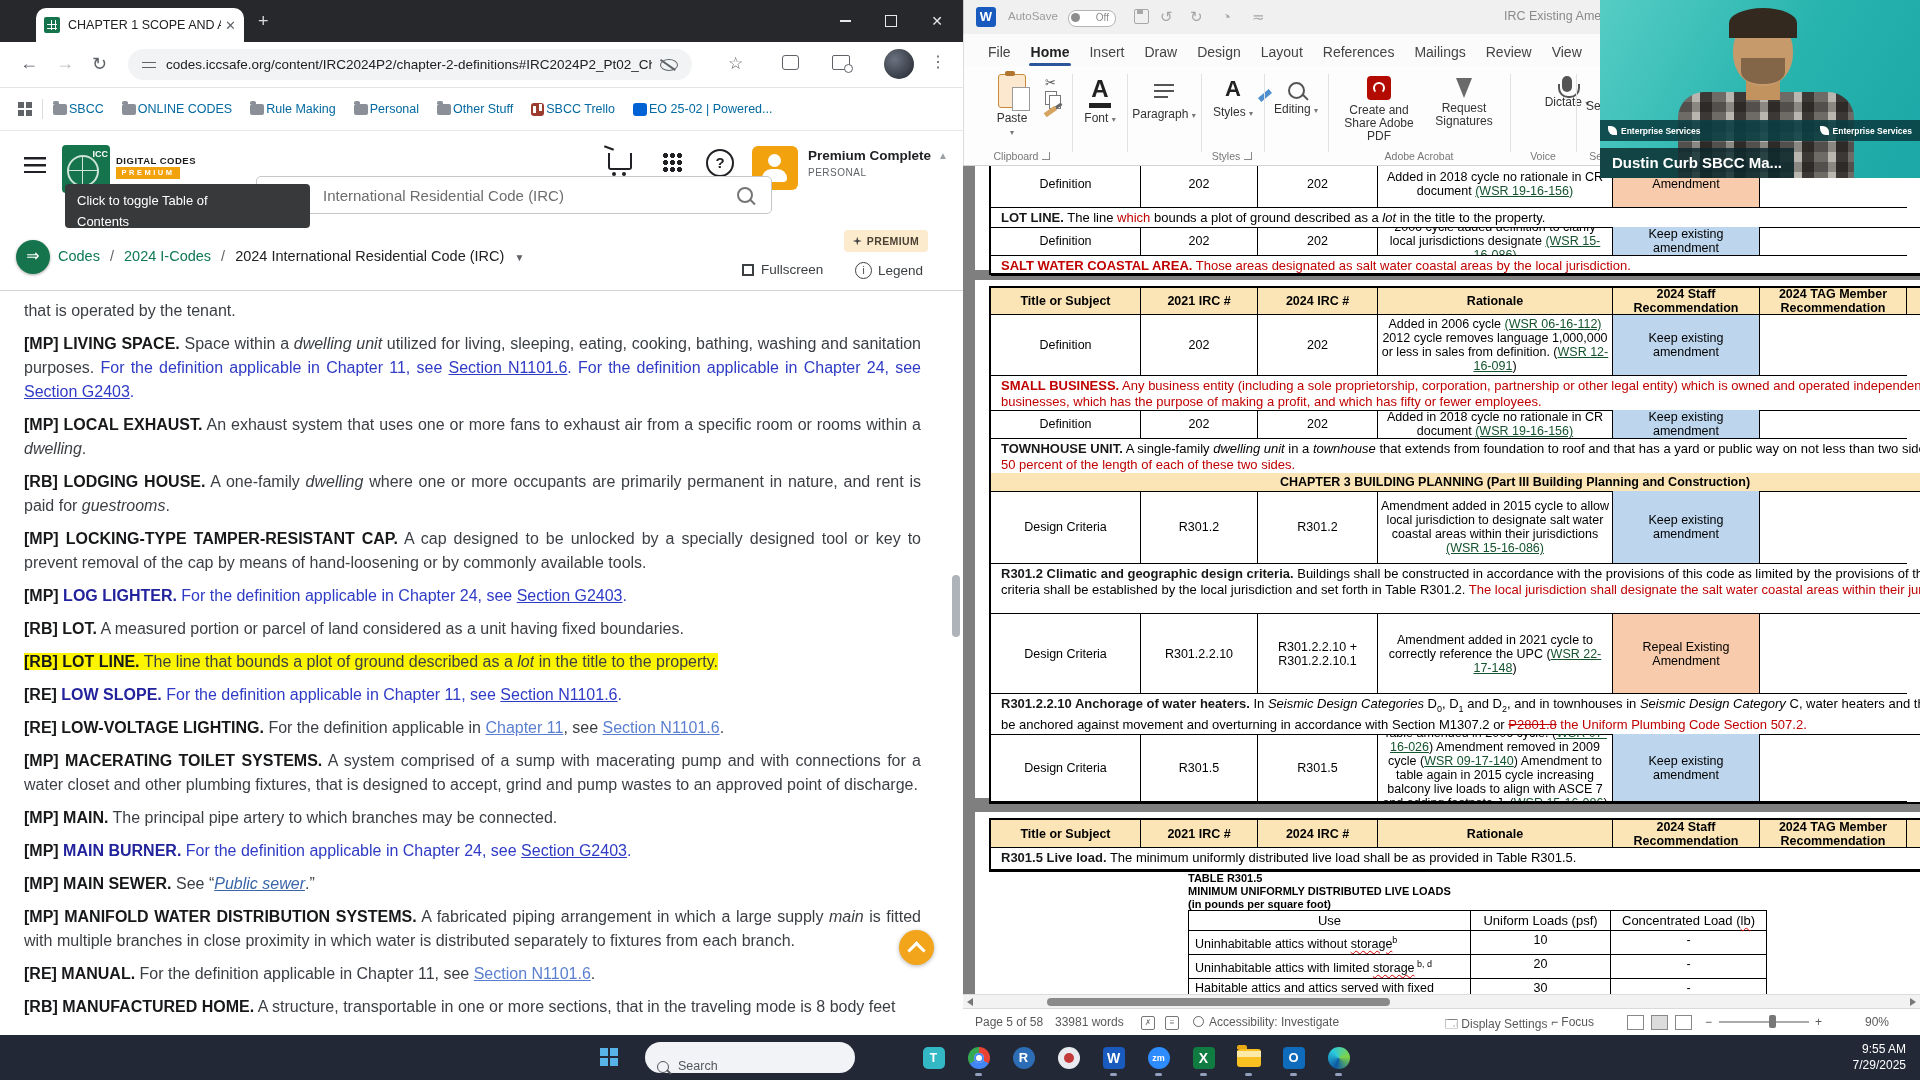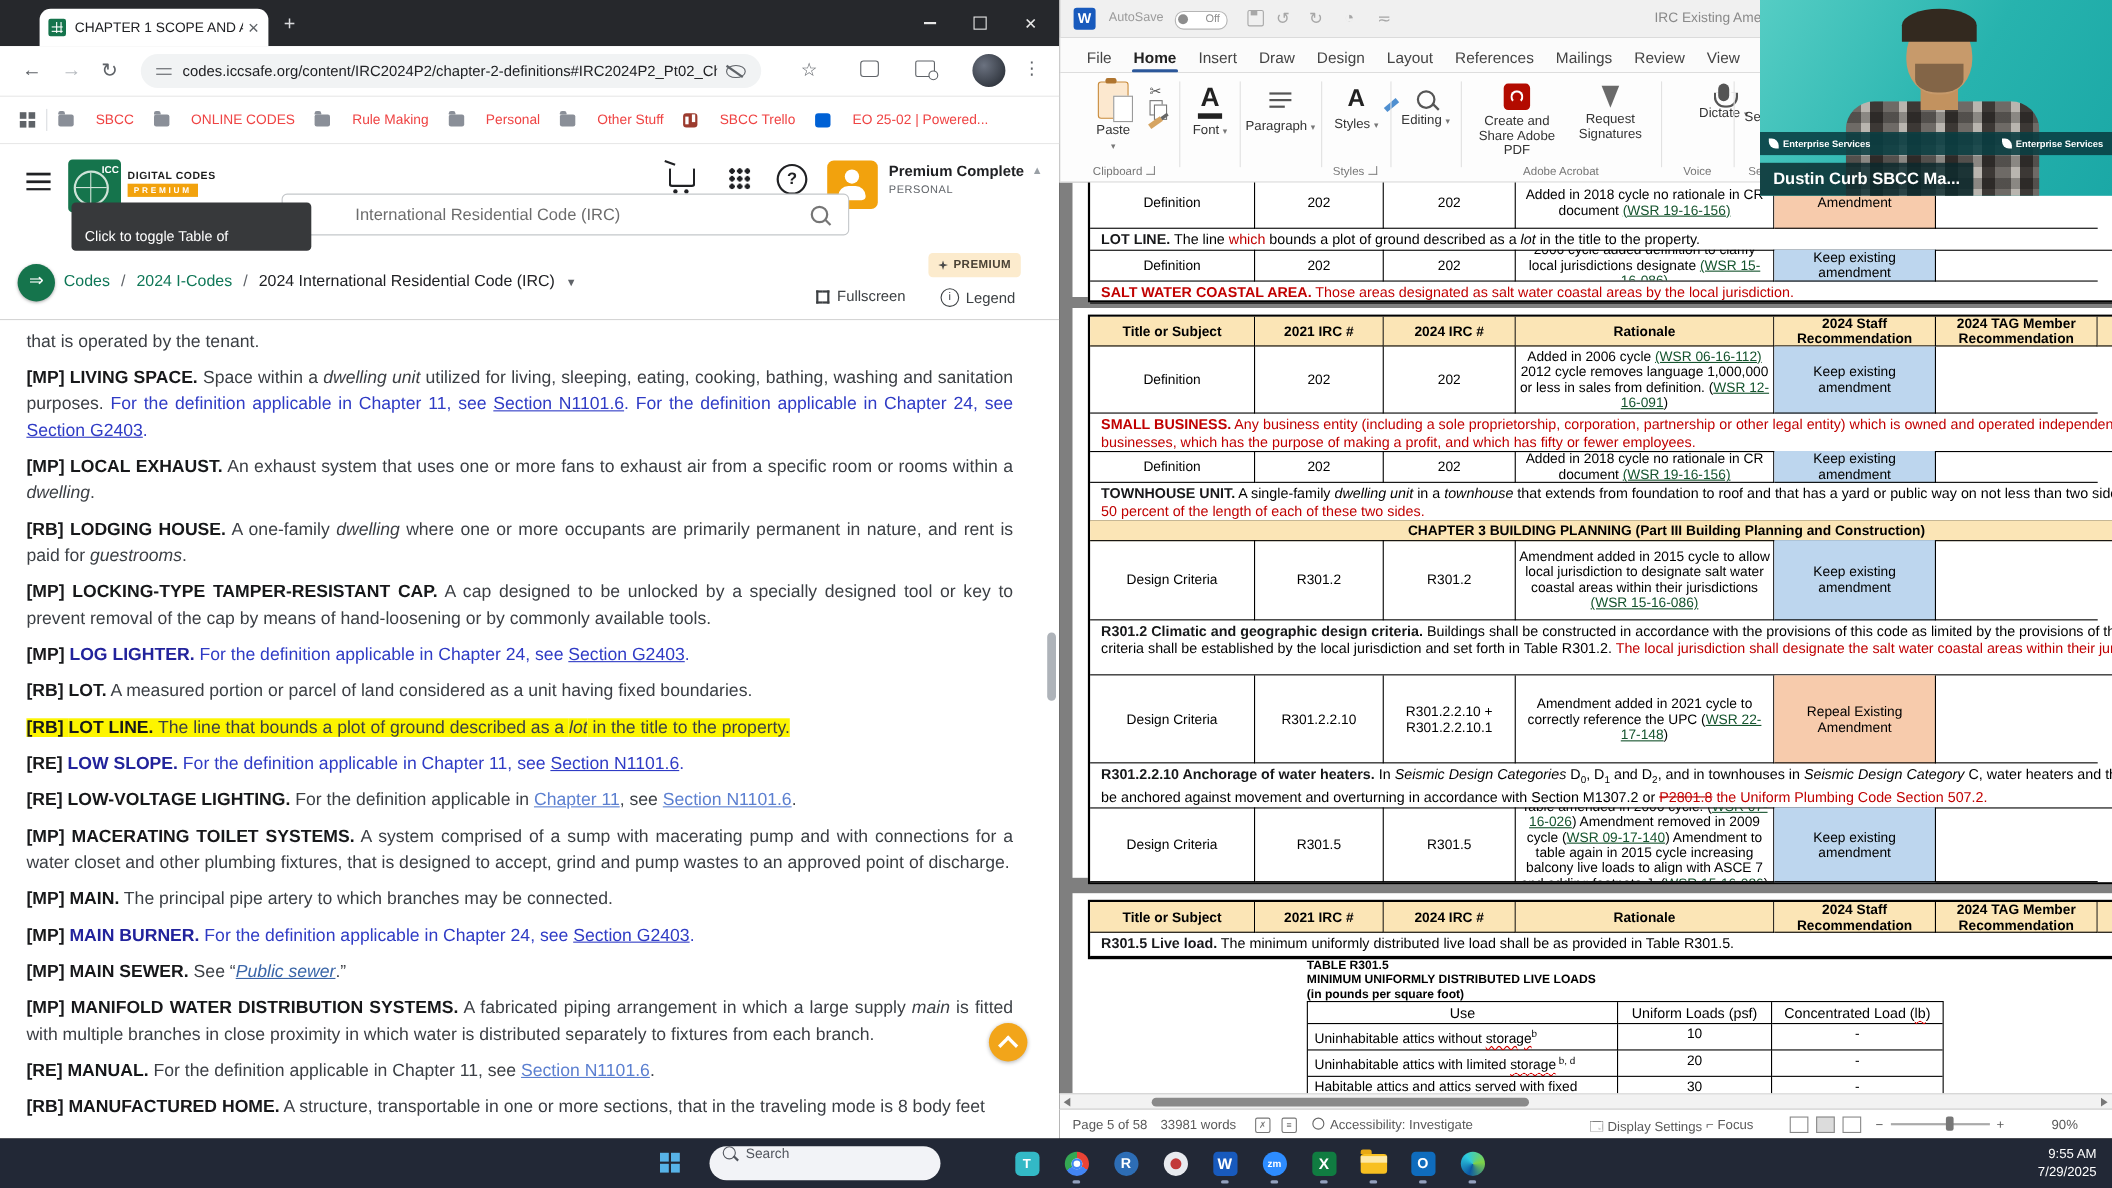--- a/index.html
+++ b/index.html
@@ -38,21 +38,21 @@
   .avatar{position:absolute;left:884px;top:7px;width:30px;height:30px;border-radius:50%;
     background:radial-gradient(circle at 35% 35%,#6b7280,#1f242b);}
   .dots3{position:absolute;left:930px;top:10px;color:#5f6368;font-size:16px;}
   .b-bookmarks{position:absolute;left:0;top:88px;width:100%;height:43px;background:#fff;border-bottom:1px solid #e8e8e8;
     box-sizing:border-box;display:flex;align-items:center;padding:0 10px;}
   .bm-apps{width:14px;height:14px;margin:0 10px 0 8px;
     background:conic-gradient(#5f6368 0 0) 0 0/6px 6px no-repeat,conic-gradient(#5f6368 0 0) 8px 0/6px 6px no-repeat,
     conic-gradient(#5f6368 0 0) 0 8px/6px 6px no-repeat,conic-gradient(#5f6368 0 0) 8px 8px/6px 6px no-repeat;}
   .bm-sep{width:1px;height:20px;background:#dadce0;margin-right:10px;}
   .bm{display:flex;align-items:center;margin-right:18px;white-space:nowrap;}
-  .bm-label{font-size:12.5px;color:#ef4444;margin-left:20px;}
+  .bm-label{font-size:12.5px;color:#0369a1;margin-left:2px;}
   .ic-folder{width:14px;height:11px;background:#8a8f98;border-radius:2px;position:relative;}
   .ic-folder::before{content:"";position:absolute;top:-3px;left:0;width:6px;height:3px;background:#8a8f98;border-radius:2px 2px 0 0;}
   .ic-trello{width:13px;height:13px;background:#9c3b2e;border-radius:3px;position:relative;}
   .ic-trello::after{content:"";position:absolute;top:3px;left:2px;width:3px;height:7px;background:#fff;box-shadow:6px -2px 0 #fff;}
   .ic-box{width:14px;height:13px;background:#0061d5;border-radius:3px;}
   
   .hamb{position:absolute;left:24px;top:157px;width:22px;height:16px;
     background:linear-gradient(#202124,#202124) 0 0/22px 2.5px no-repeat,
     linear-gradient(#202124,#202124) 0 7px/22px 2.5px no-repeat,
     linear-gradient(#202124,#202124) 0 14px/22px 2.5px no-repeat;}
@@ -74,22 +74,22 @@
   .personbtn::before{content:"";position:absolute;left:16px;top:8px;width:13px;height:13px;border-radius:50%;background:#fff;}
   .personbtn::after{content:"";position:absolute;left:10px;top:23px;width:25px;height:13px;border-radius:10px 10px 4px 4px;background:#fff;}
   .acct1{position:absolute;left:808px;top:148px;font-size:13.5px;font-weight:bold;color:#202124;}
   .acct2{position:absolute;left:808px;top:167px;font-size:10px;color:#5f6368;letter-spacing:.5px;}
   .acct-caret{position:absolute;left:938px;top:150px;color:#9aa0a6;font-size:10px;}
   .sitesearch{position:absolute;left:256px;top:176px;width:516px;height:38px;border:1px solid #c4c7ca;border-radius:5px;
     box-sizing:border-box;display:flex;align-items:center;background:#fff;}
   .sitesearch .q{font-size:15px;color:#6d6d6d;padding-left:66px;flex:1;white-space:nowrap;overflow:hidden;}
   .mag{width:12px;height:12px;border:2px solid #757575;border-radius:50%;position:relative;margin-right:18px;flex:0 0 12px;}
   .mag::after{content:"";position:absolute;width:7px;height:2px;background:#757575;transform:rotate(45deg);left:10px;top:12px;}
-  .tooltip{position:absolute;left:65px;top:184px;width:218px;height:44px;background:#37393b;border-radius:4px;
-    color:#fff;font-size:13px;line-height:21px;padding:20px 12px;box-sizing:border-box;overflow:hidden;z-index:5;}
+  .tooltip{position:absolute;left:65px;top:184px;width:245px;height:44px;background:#37393b;border-radius:4px;
+    color:#fff;font-size:13px;line-height:21px;padding:6px 12px;box-sizing:border-box;overflow:hidden;z-index:5;}
   .prem-pill{position:absolute;left:844px;top:230px;width:84px;height:22px;background:#fcebcd;border-radius:4px;
     display:flex;align-items:center;justify-content:center;}
   .star4{width:9px;height:9px;background:#4a4a4a;margin-right:5px;
     clip-path:polygon(50% 0,61% 39%,100% 50%,61% 61%,50% 100%,39% 61%,0 50%,39% 39%);}
   .prem-pill span{font-size:10.5px;font-weight:bold;color:#4a4235;letter-spacing:.4px;}
   .toc-circle{position:absolute;left:16px;top:240px;width:34px;height:34px;border-radius:50%;background:#15744c;
     color:#fff;text-align:center;line-height:32px;font-size:16px;box-shadow:0 1px 3px rgba(0,0,0,.35);z-index:4;}
   .crumb{position:absolute;left:58px;top:248px;font-size:14.5px;color:#3c4043;white-space:nowrap;}
   .crumb .lnk{color:#0f7757;}
   .crumb .sep{color:#5f6368;margin:0 6px;}
@@ -225,21 +225,21 @@
   .brand{color:#fff;font-size:8.5px;font-weight:bold;display:flex;align-items:center;}
   .leaf{width:9px;height:9px;background:#fff;border-radius:0 70% 0 70%;margin-right:4px;}
   .wc-name{position:absolute;left:0;top:148px;height:30px;background:rgba(10,40,44,.82);color:#fff;
     font-size:15px;font-weight:bold;line-height:30px;padding:0 12px;}
   
   .taskbar{position:absolute;left:0;top:1035px;width:1920px;height:45px;background:#222836;display:flex;align-items:center;}
   .tb-start{position:absolute;left:600px;top:13px;width:18px;height:18px;
     background:conic-gradient(#57b3e8 0 0) 0 0/8px 8px no-repeat,conic-gradient(#57b3e8 0 0) 10px 0/8px 8px no-repeat,
     conic-gradient(#57b3e8 0 0) 0 10px/8px 8px no-repeat,conic-gradient(#57b3e8 0 0) 10px 10px/8px 8px no-repeat;}
   .tb-search{position:absolute;left:645px;top:7px;width:210px;height:31px;border-radius:16px;background:#f2f3f7;
-    display:flex;align-items:flex-start;padding:0 12px;box-sizing:border-box;}
+    display:flex;align-items:flex-end;padding:0 12px;box-sizing:border-box;}
   .tb-search .mag2{width:10px;height:10px;border:1.8px solid #52565e;border-radius:50%;position:relative;margin-right:9px;}
   .tb-search .mag2::after{content:"";position:absolute;left:8px;top:9px;width:6px;height:1.8px;background:#52565e;transform:rotate(45deg);}
   .tb-search span{font-size:12.5px;color:#52565e;}
   .tb-apps{position:absolute;left:866px;top:5px;display:flex;}
   .tapp{width:45px;height:36px;display:flex;align-items:center;justify-content:center;position:relative;}
   .tapp .dot{position:absolute;bottom:0;left:19px;width:7px;height:3px;border-radius:2px;background:#93a0bd;}
   .g-teams{width:22px;height:22px;background:#33b9c6;border-radius:5px;color:#fff;font-size:12px;font-weight:bold;text-align:center;line-height:22px;}
   .g-chrome{width:22px;height:22px;border-radius:50%;background:conic-gradient(#ea4335 0 33%,#4285f4 33% 66%,#34a853 66% 100%);position:relative;}
   .g-chrome::after{content:"";position:absolute;inset:6px;background:#fff;border-radius:50%;box-shadow:0 0 0 2px #4285f4 inset;}
   .g-r{width:22px;height:22px;border-radius:50%;background:#2d6db5;color:#fff;font-weight:bold;font-size:13px;text-align:center;line-height:22px;}

